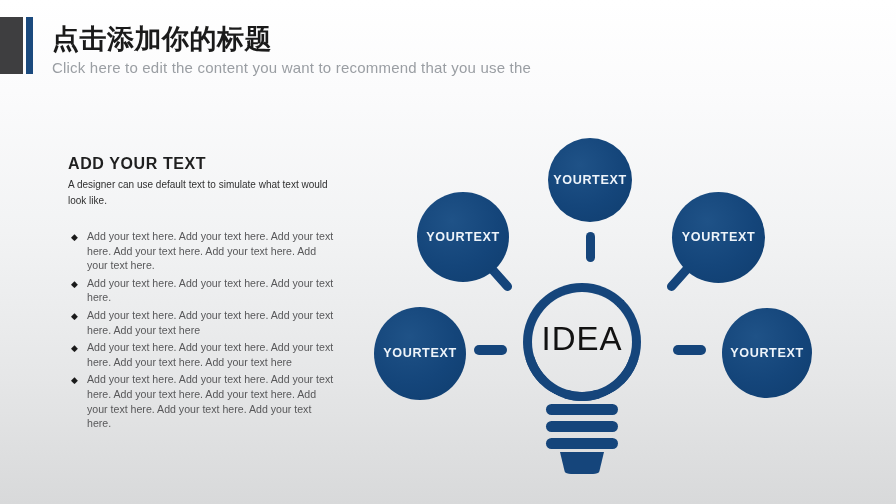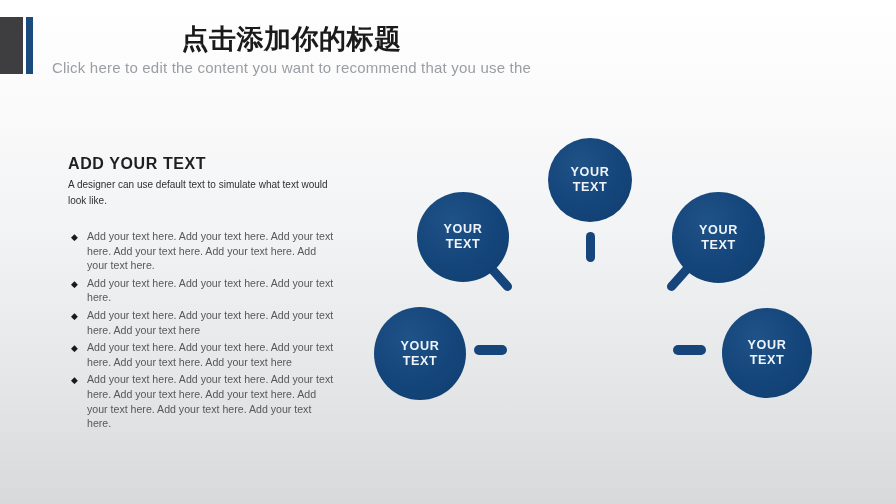--- a/index.html
+++ b/index.html
@@ -43,21 +43,20 @@
     left: 52px;
     top: 22px;
   }
   #slide-title {
     font-size: 27px;
     font-weight: bold;
     color: #1a1a1a;
     letter-spacing: 0.5px;
     line-height: 34px;
     white-space: nowrap;
-    text-align: center;
   }
   #slide-subtitle {
     font-size: 15px;
     color: #9a9ea3;
     line-height: 20px;
     letter-spacing: 0.2px;
     white-space: nowrap;
     margin-top: 2px;
   }
 
@@ -110,21 +109,20 @@
     left: 355px;
     top: 120px;
     width: 480px;
     height: 370px;
   }
   .node-circle {
     position: absolute;
     border-radius: 50%;
     background: radial-gradient(circle at 38% 32%, #1f5287 0%, #14457a 55%, #0f3d6e 100%);
     display: flex;
-    flex-direction: column;
     align-items: center;
     justify-content: center;
     color: #eef4fa;
     font-size: 12.6px;
     font-weight: bold;
     letter-spacing: 0.6px;
     line-height: 15px;
     text-align: center;
   }
   .node-circle span { display: block; }
@@ -253,20 +251,30 @@
   </div>
 
   <div id="diagram">
 
     <div class="ray" id="ray-top"></div>
     <div class="ray" id="ray-upper-left"></div>
     <div class="ray" id="ray-upper-right"></div>
     <div class="ray" id="ray-left"></div>
     <div class="ray" id="ray-right"></div>
 
+    <div id="bulb">
+      <div id="bulb-glass"></div>
+      <div id="bulb-glass-lower-left"></div>
+      <div id="bulb-glass-lower-right"></div>
+      <div id="bulb-label">IDEA</div>
+      <div class="bulb-ring" id="bulb-ring-1"></div>
+      <div class="bulb-ring" id="bulb-ring-2"></div>
+      <div class="bulb-ring" id="bulb-ring-3"></div>
+      <div id="bulb-tip"></div>
+    </div>
 
     <div class="node-circle" id="node-top">
       <span>YOUR</span>
       <span>TEXT</span>
     </div>
     <div class="node-circle" id="node-upper-left">
       <span>YOUR</span>
       <span>TEXT</span>
     </div>
     <div class="node-circle" id="node-upper-right">

